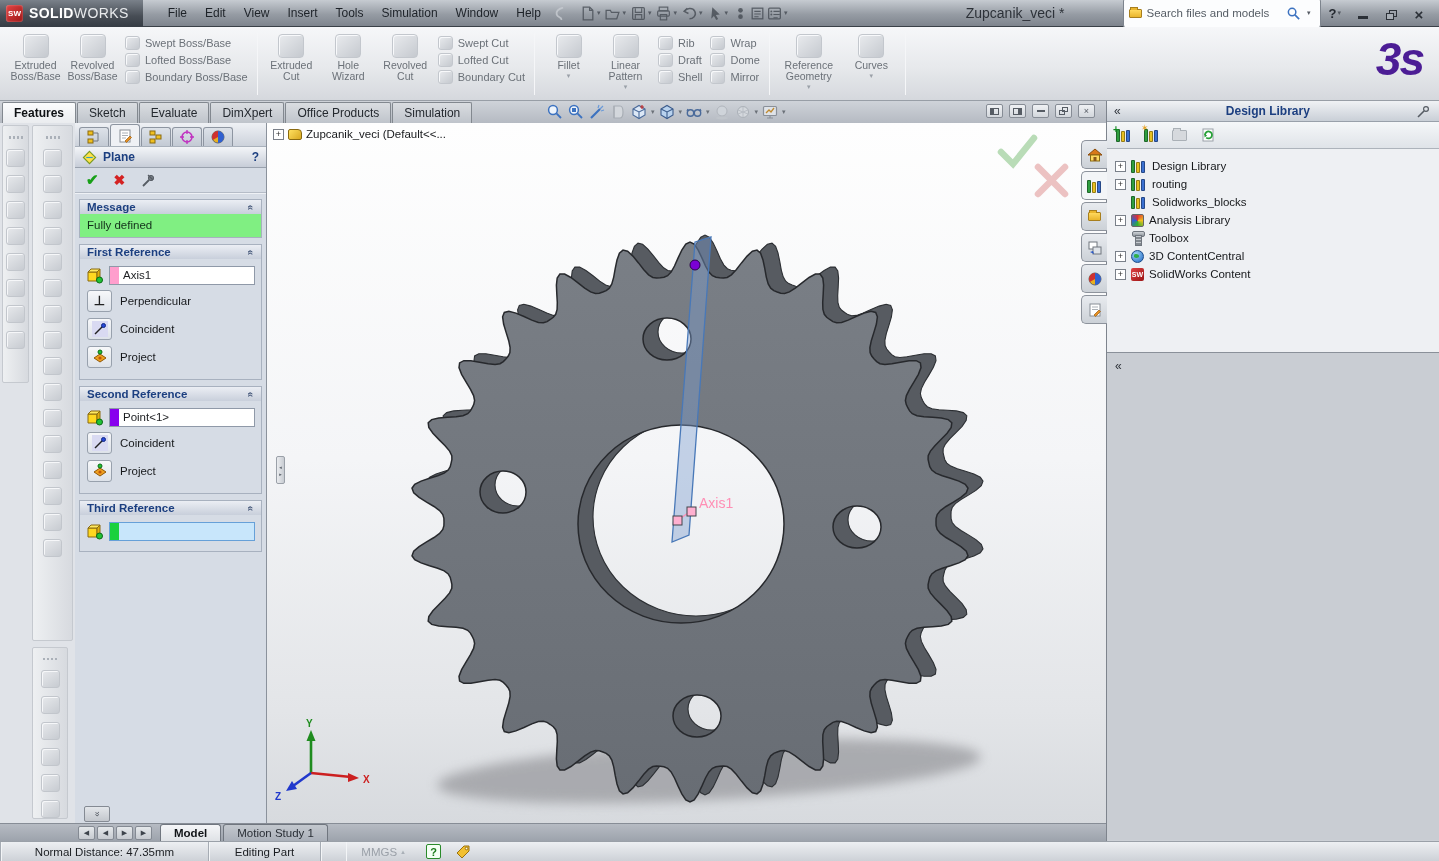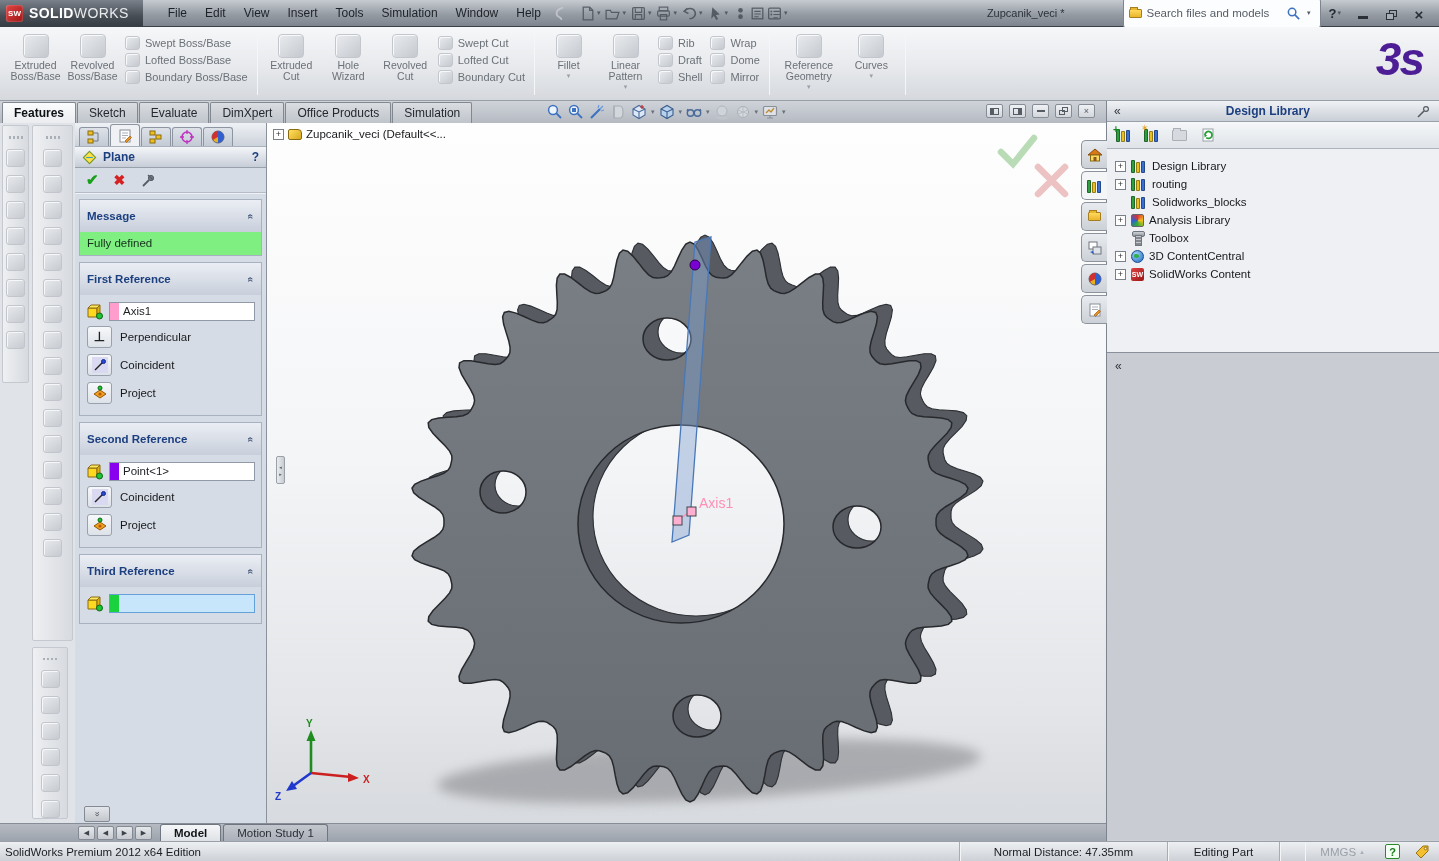--- a/index.html
+++ b/index.html
@@ -17,21 +17,21 @@
     color:#fff; font-size:8px; font-weight:bold; display:flex; align-items:center; justify-content:center;
     box-shadow:inset 0 0 2px rgba(255,255,255,.5); }
   .brand { color:#fff; font-size:14px; letter-spacing:.4px; white-space:nowrap; }
   .brand .bd { font-weight:bold; } .brand .lt { font-weight:normal; color:#e9ebed; }
   .menus { display:flex; margin-left:16px; }
   .menu-item { padding:3px 9px; color:#1d2228; font-size:12px; }
   .sflame { width:15px; height:15px; margin-left:2px; opacity:.8; }
   .qat { display:flex; align-items:center; margin-left:12px; }
   .qicon { width:17px; height:17px; opacity:.8; }
   .qcaret { font-size:7px; color:#555b63; margin:0 4px 0 1px; }
-  .doc-title { margin-left:auto; color:#2d3239; font-size:11px; white-space:nowrap; }
+  .doc-title { margin-left:auto; color:#2d3239; font-size:14px; white-space:nowrap; }
   .searchbox { margin-left:58px; width:198px; height:32px; background:#fcfdfe;
     border:1px solid #7d848d; border-radius:4px; display:flex; align-items:center; padding:0 5px; gap:5px; }
   .mini-folder { width:13px; height:9px; background:linear-gradient(#ffd95e,#e9b52c);
     border:1px solid #a87f1e; border-radius:1px; position:relative; flex:none; }
   .mini-folder::before { content:""; position:absolute; left:0; top:-3px; width:6px; height:2px;
     background:#e9b52c; border:1px solid #a87f1e; border-bottom:none; }
   .search-text { flex:1; color:#565d65; font-size:11.5px; white-space:nowrap; overflow:hidden; }
   .helpbtn { color:#23282f; font-size:13px; font-weight:bold; margin-left:8px; }
   .win-btns { display:flex; align-items:center; gap:8px; margin:0 10px 0 8px; }
   .wbtn { width:20px; height:15px; display:flex; align-items:flex-end; justify-content:center; }
@@ -107,21 +107,21 @@
   .pmhead { height:21px; background:linear-gradient(#f3f5f8,#c7cdd8); border-bottom:1px solid #99a1ad;
     display:flex; align-items:center; gap:6px; padding:0 7px; }
   .pmtitle { flex:1; font-weight:bold; font-size:12px; color:#1c3f80; }
   .pmhelp { font-weight:bold; font-size:12px; color:#1c3f80; }
   .okrow { height:25px; display:flex; align-items:center; gap:15px; padding-left:11px;
     border-bottom:1px solid #b5bcc7; box-shadow:0 1px 0 #eef1f5; }
   .okmark { color:#18a018; font-size:15px; font-weight:bold; }
   .xmark { color:#d42222; font-size:14px; font-weight:bold; }
   .pinicon { width:17px; height:15px; }
   .sect { margin:6px 4px 0; border:1px solid #a8b1bf; }
-  .sect-h { height:32px; background:linear-gradient(#ebeef4,#c8cfdb); color:#1c3f80; font-weight:bold;
+  .sect-h { height:14px; background:linear-gradient(#ebeef4,#c8cfdb); color:#1c3f80; font-weight:bold;
     font-size:11.5px; display:flex; align-items:center; padding:0 7px; }
   .chevup { margin-left:auto; display:inline-block; transform:rotate(90deg); color:#46587a; font-size:10px; }
   .msgbody { background:#80ef82; padding:5px 7px 6px; font-size:11.5px; color:#12301a; }
   .sect-b { padding:7px 6px 5px; background:#d6dce5; }
   .selrow { display:flex; align-items:center; gap:5px; margin-bottom:5px; }
   .cubeicon { width:18px; height:17px; flex:none; }
   .selfield { flex:1; height:19px; border:1px solid #8f99a8; background:#fff; display:flex; align-items:stretch; }
   .selfield.activefield { background:#c8e6fb; border-color:#66a0d8; }
   .swatch { width:9px; flex:none; }
   .swatch.pink { background:#ff9ecd; } .swatch.purple { background:#8800ee; } .swatch.green { background:#1ad13e; }
@@ -907,21 +907,20 @@
     <span class="navbtn">◀</span>
     <span class="navbtn">◀</span>
     <span class="navbtn">▶</span>
     <span class="navbtn">▶</span>
   </div>
   <span class="btab active">Model</span>
   <span class="btab inactive">Motion Study 1</span>
 </div>
 
 <div class="statusbar">
-  <span class="sb-left">SolidWorks Premium 2012 x64 Edition</span>
   <span class="sb-cell" id="sb-dist">Normal Distance: 47.35mm</span>
   <span class="sb-cell" id="sb-mode">Editing Part</span>
   <span class="sb-cell" id="sb-gap"></span>
   <span class="sb-cell" id="sb-units">
       <span>MMGS</span>
       <span class="unitscaret">▴</span>
     </span>
   <span class="sb-q">?</span>
   <svg class="sb-tag" viewBox="0 0 16 16">
       <path d="M2 9l7-7h5v5l-7 7z" fill="#f2c030" stroke="#9a7210"></path>

